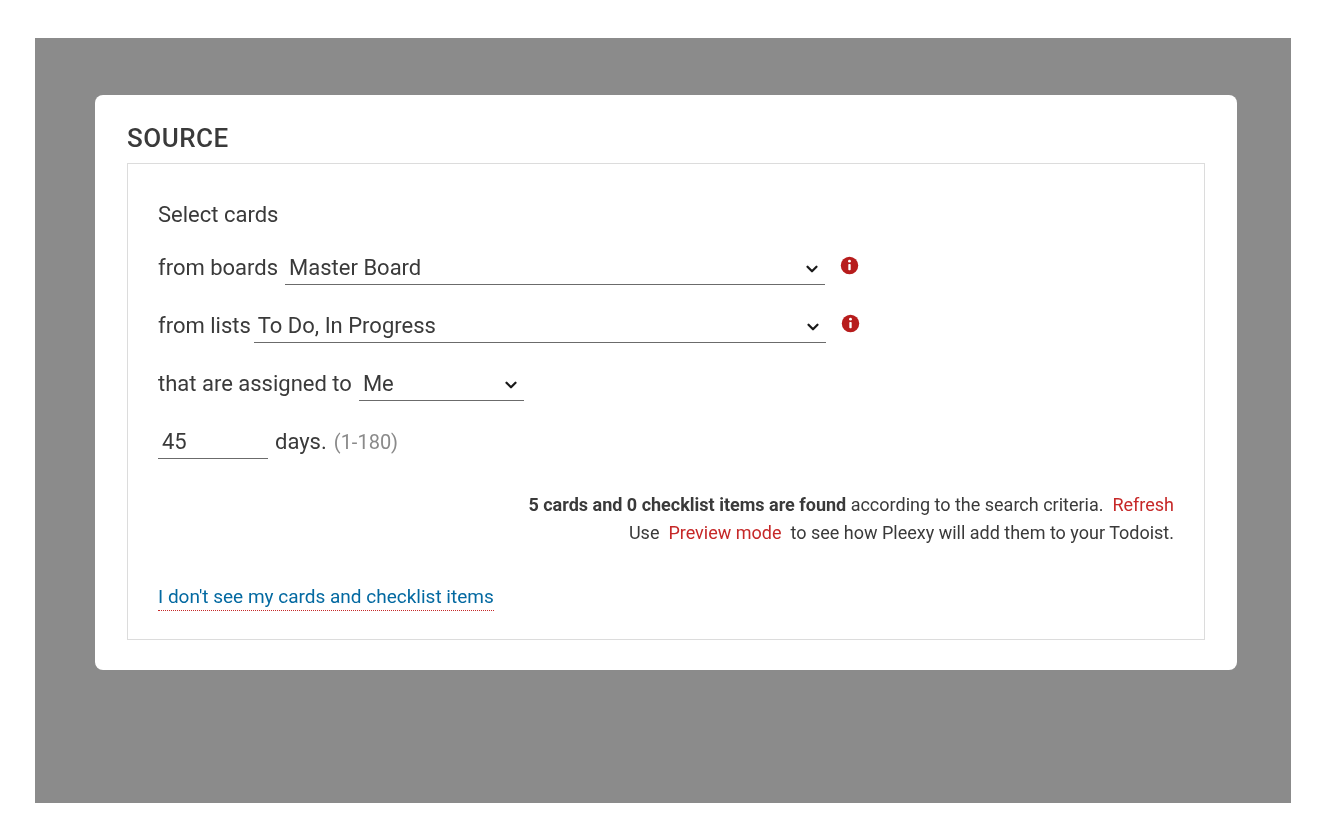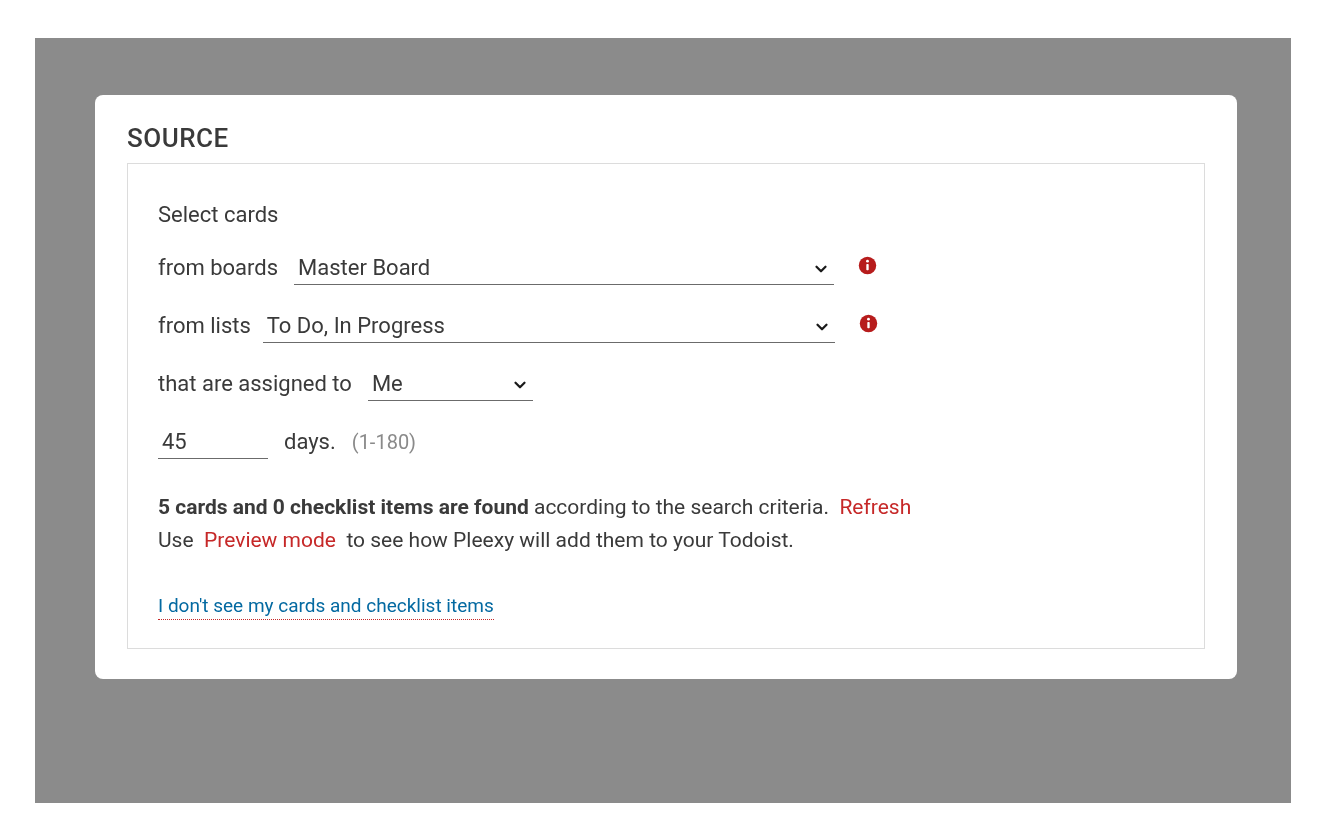--- a/index.html
+++ b/index.html
@@ -49,21 +49,21 @@
     }
     .panel-heading {
       font-size: 22px;
       color: #3a3a3a;
       margin-bottom: 26px;
     }
     .row {
       display: flex;
       align-items: baseline;
       flex-wrap: wrap;
-      gap: 16px;
+      gap: 7px;
       margin-bottom: 26px;
       font-size: 22px;
       color: #3a3a3a;
     }
     .row:last-of-type {
       margin-bottom: 0;
     }
     .label-text {
       font-size: 22px;
       color: #3a3a3a;
@@ -117,23 +117,24 @@
       padding: 2px 4px 4px 4px;
       outline: none;
       font-family: inherit;
     }
     .hint {
       font-size: 20px;
       color: #8a8a8a;
     }
     .result-block {
       margin-top: 32px;
-      font-size: 21px;
+      font-size: 18px;
       color: #3a3a3a;
       line-height: 1.55;
+      text-align: right;
     }
     .result-strong {
       font-weight: 700;
     }
     .link {
       color: #c62828;
       cursor: pointer;
     }
     .help-link {
       display: inline-block;

